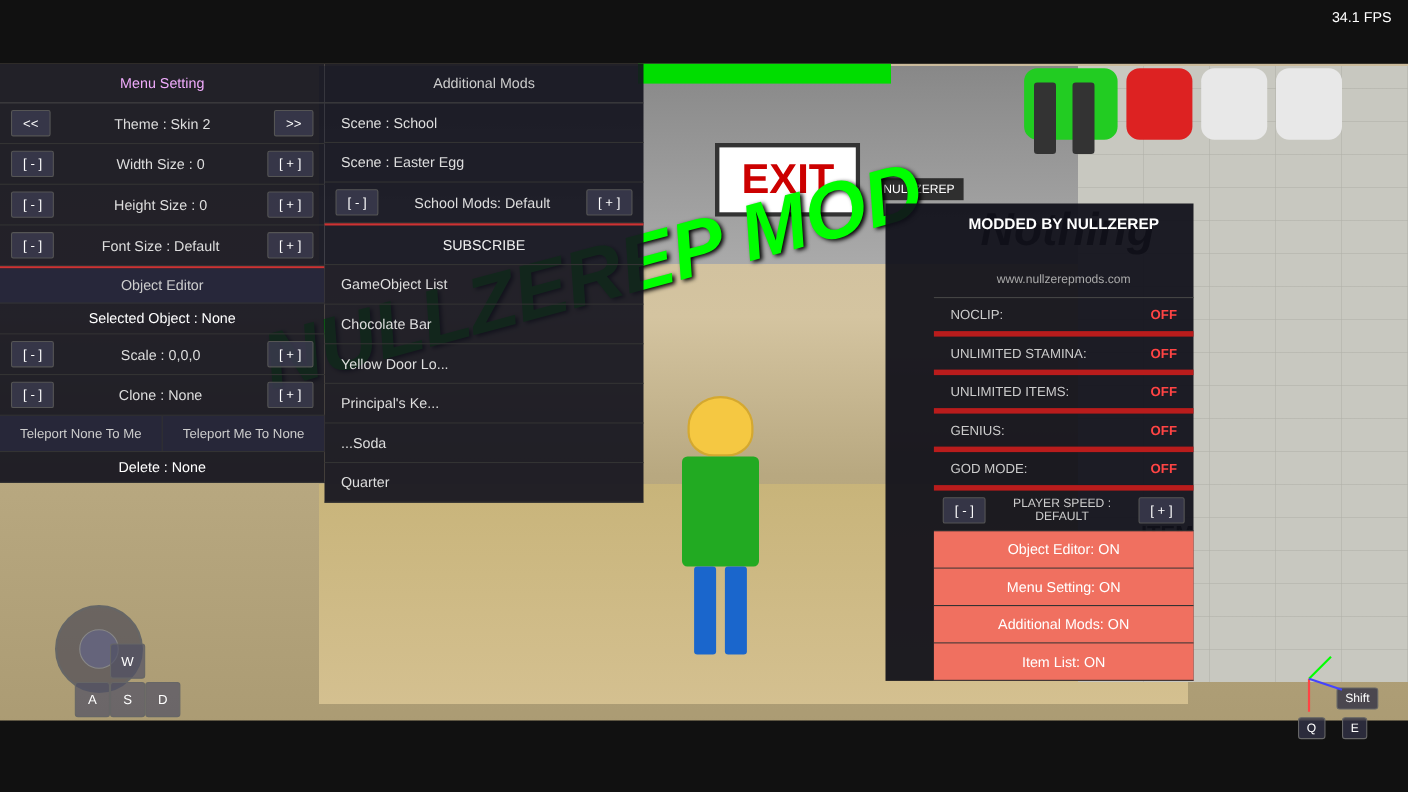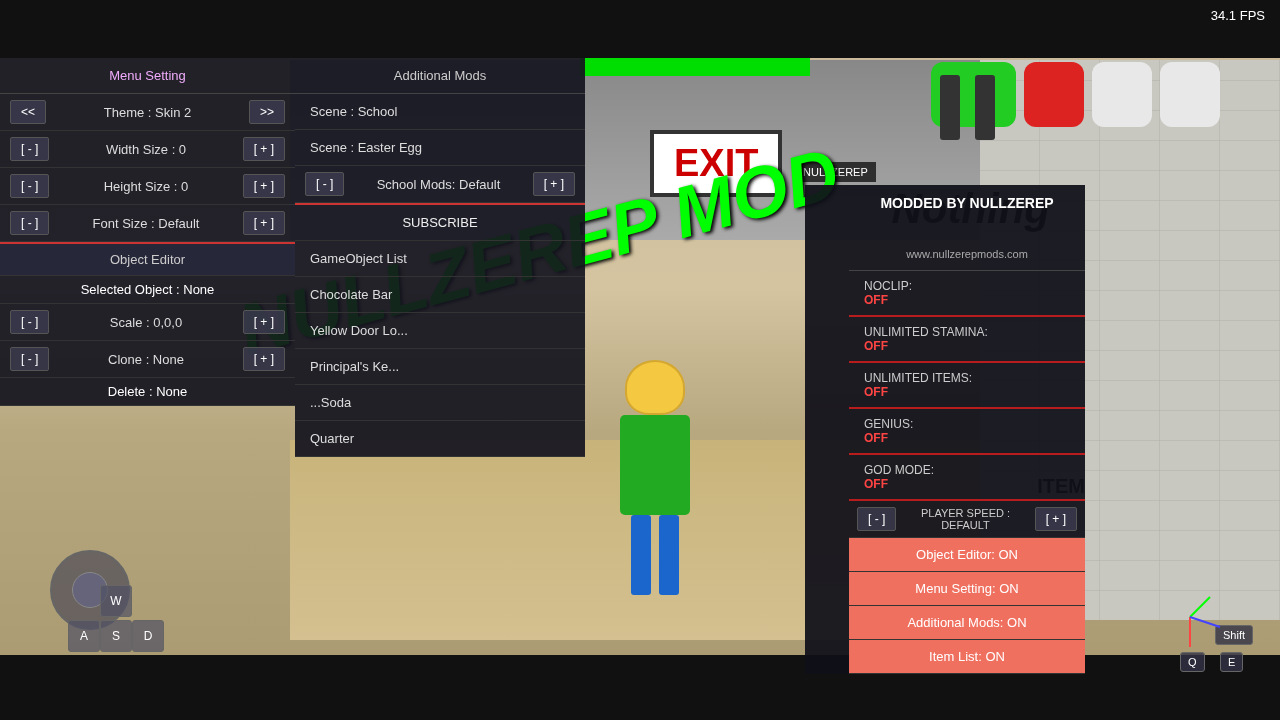--- a/index.html
+++ b/index.html
@@ -385,23 +385,23 @@
 
     .mod-subtitle {
       font-size: 11px;
       color: #aaa;
       margin-top: 37px;
     }
 
     .mod-row {
       display: flex;
       justify-content: space-between;
+      align-items: center;
       padding: 8px 15px;
-      border-bottom: 2px solid #b91c1c;
-      flex-direction: column;
+      border-bottom: 5px solid #b91c1c;
     }
 
     .mod-label { color: #ccc; }
 
     .status-off { color: #ff4444; font-weight: bold; }
 
     .mod-speed-row {
       display: flex;
       align-items: center;
       justify-content: space-between;
@@ -580,20 +580,24 @@
   </div>
 
   
   <div class="panel-row">
     <button class="btn-small">[ - ]</button>
     <span class="label-center">Clone : None</span>
     <button class="btn-small">[ + ]</button>
   </div>
 
   
+  <div class="teleport-row">
+    <button class="teleport-btn">Teleport None To Me</button>
+    <button class="teleport-btn">Teleport Me To None</button>
+  </div>
 
   
   <div class="panel-row panel-row-center">
     <span>Delete : None</span>
   </div>
 </div>
 
 <div class="panel-middle">
   <div class="panel-title">Additional Mods</div>
 

